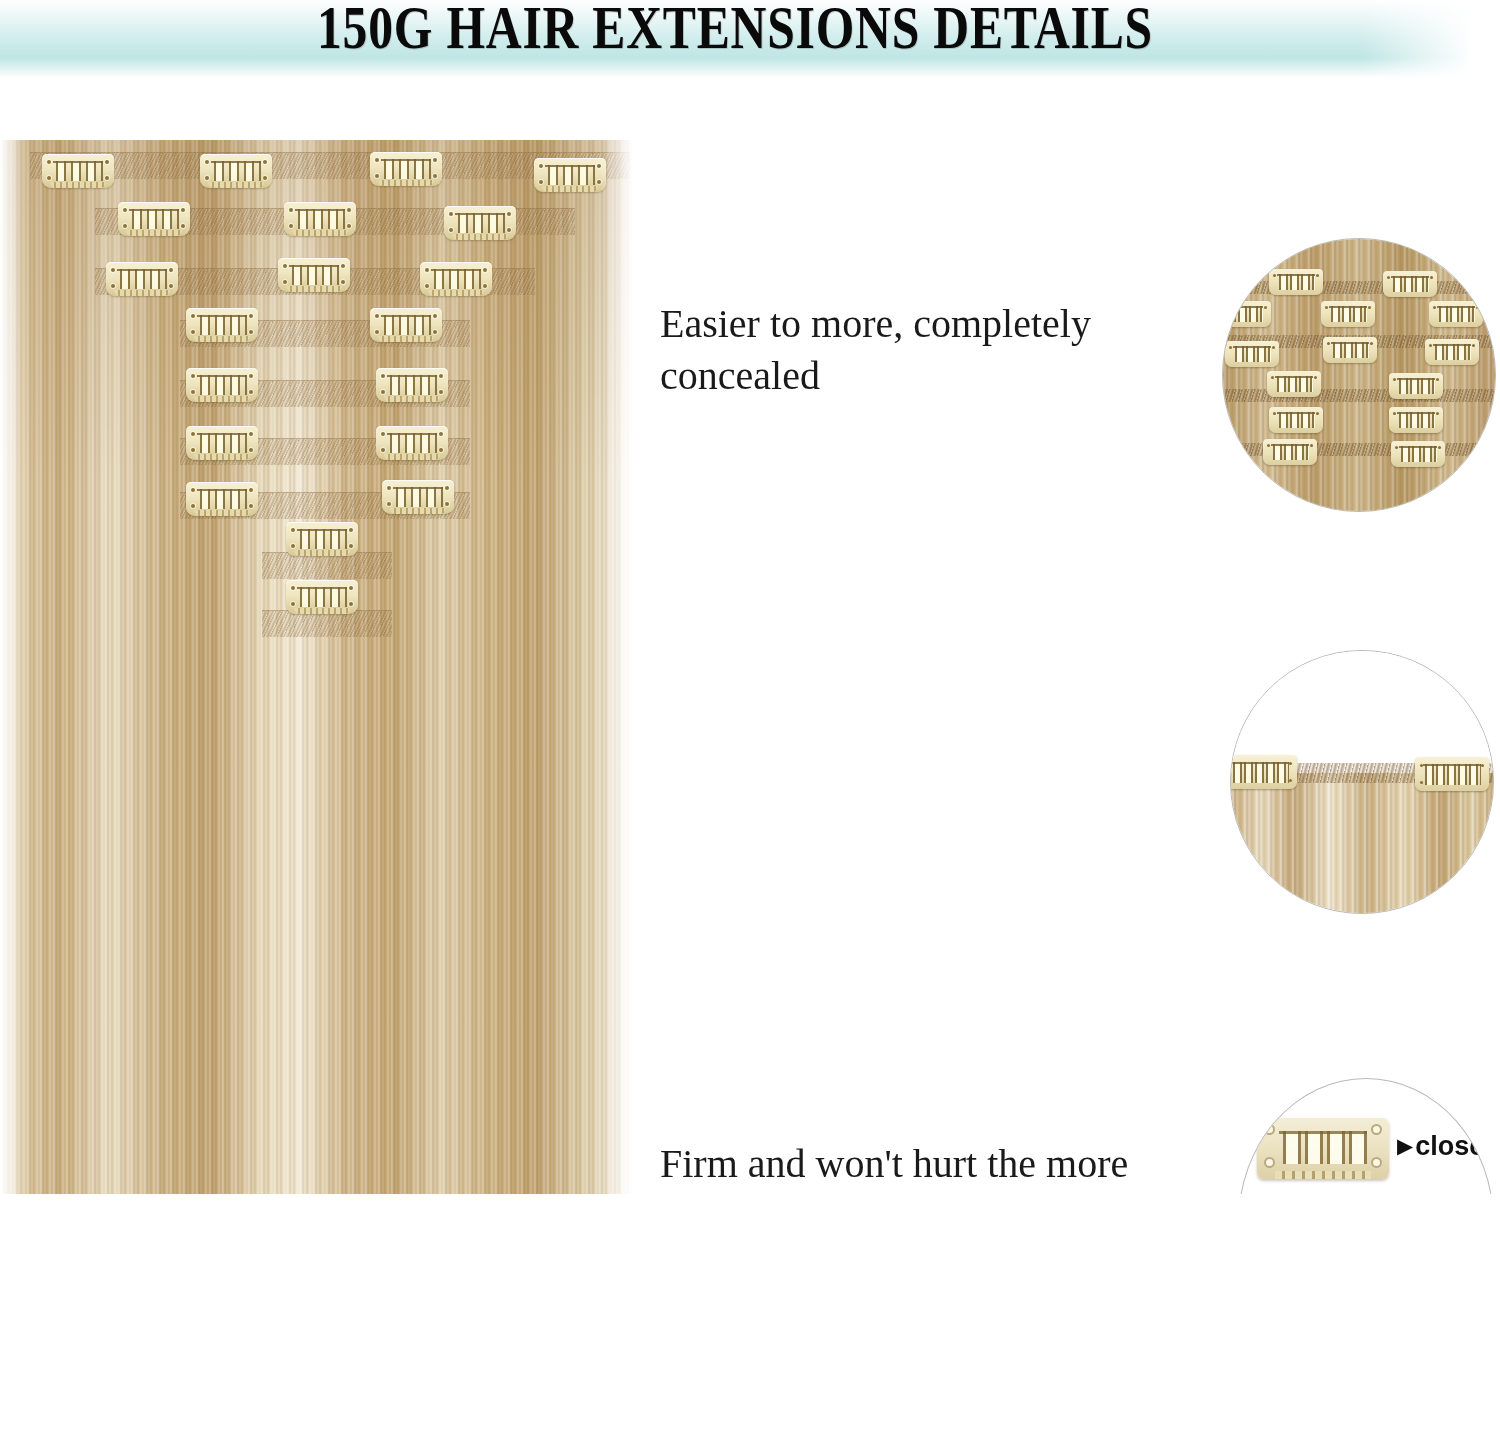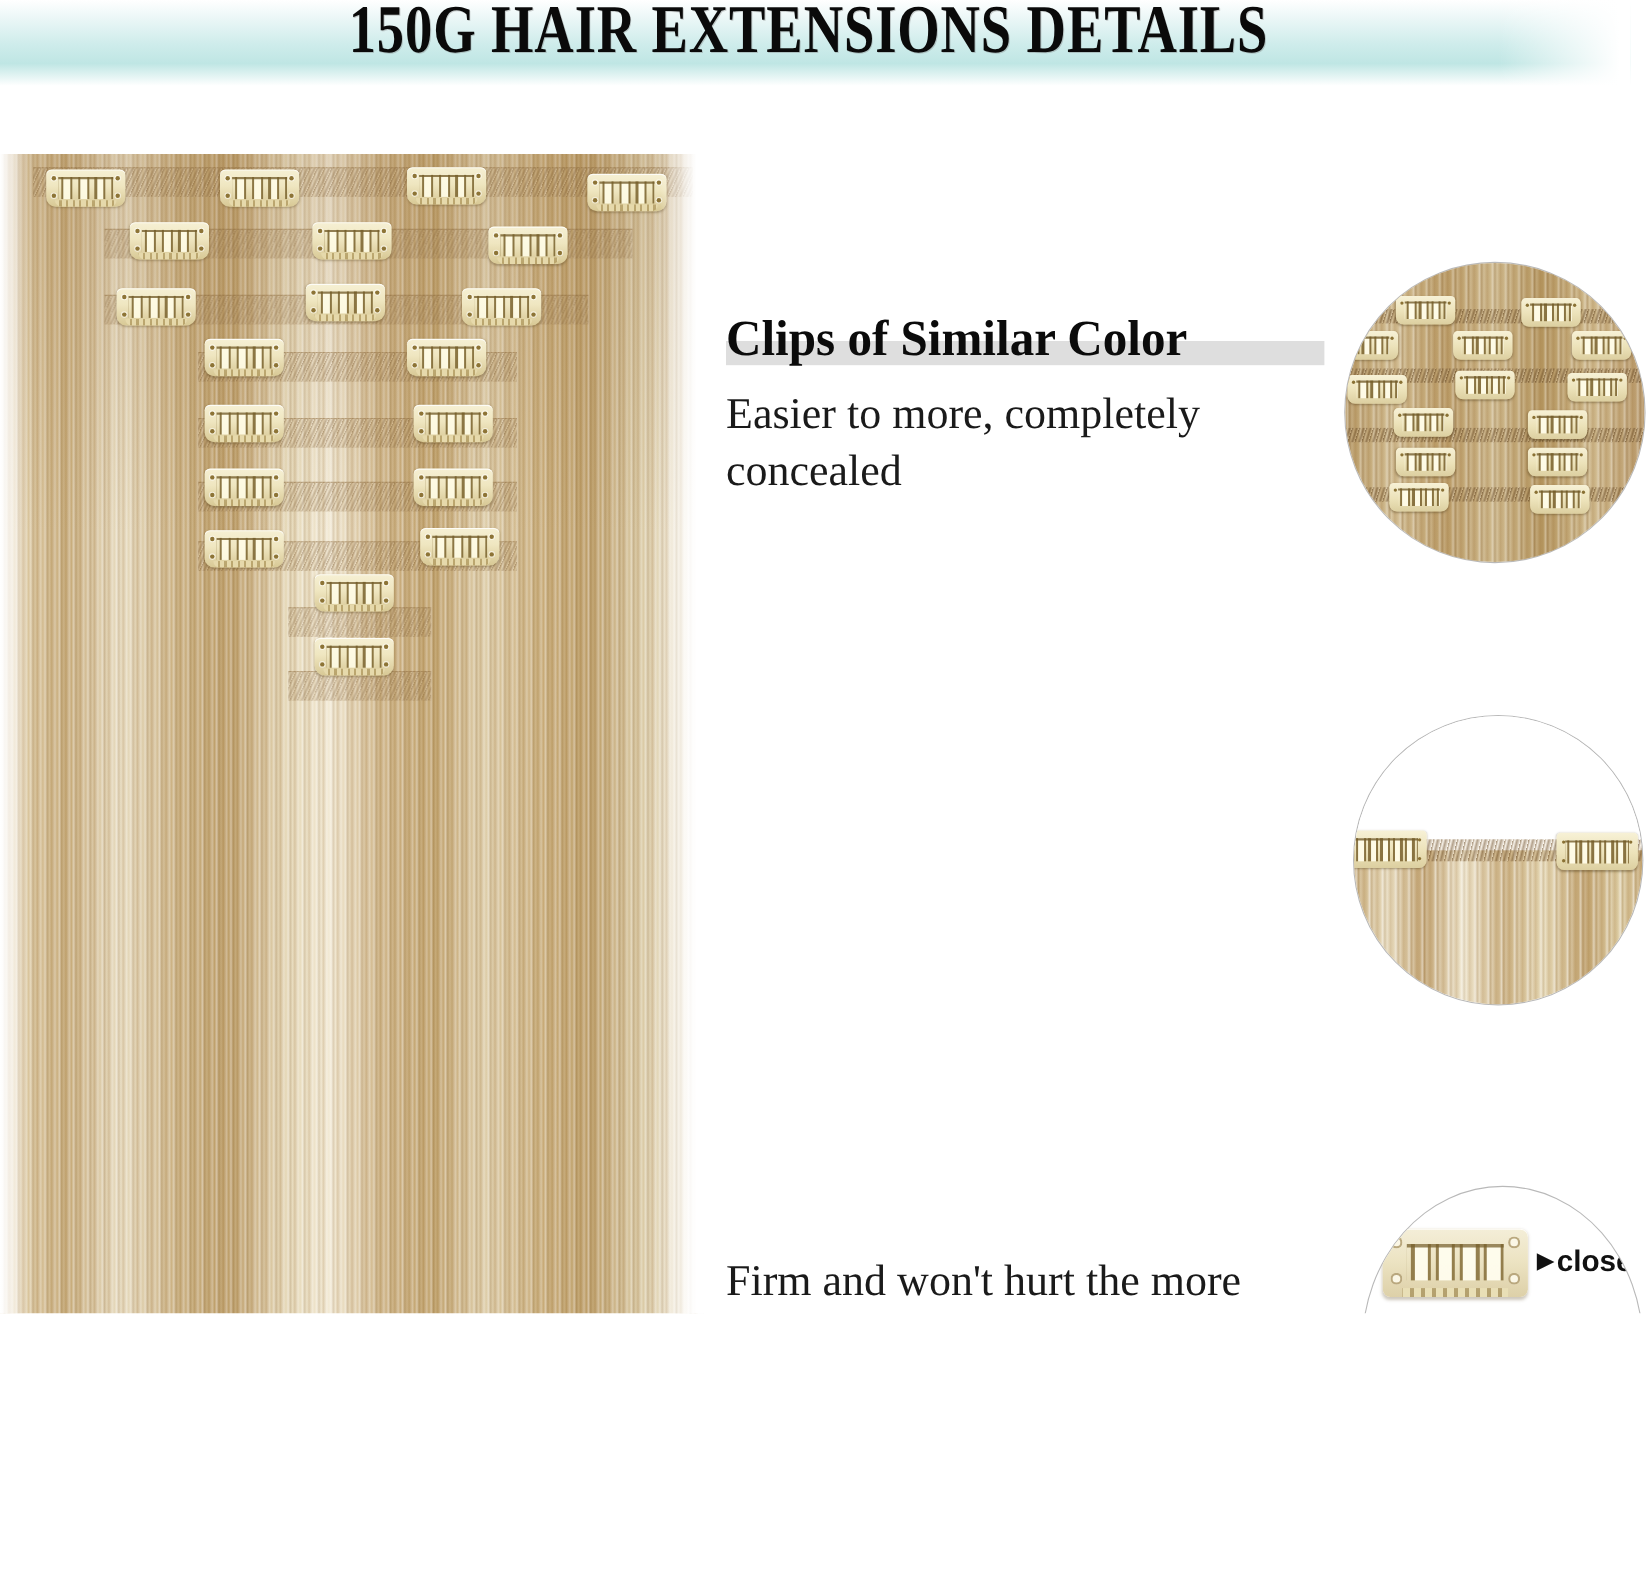--- a/index.html
+++ b/index.html
@@ -545,24 +545,20 @@
       <span class="teeth"></span>
         <span class="comb"></span>
     </div>
 
     <div class="hair-edge-left"></div>
     <div class="hair-edge-right"></div>
     <div class="hair-bottom-fade"></div>
   </div>
 
   <div class="feature" style="top:282px;">
-    <div class="feature-heading-wrap">
-      <span class="heading-bar fixed bar-w1"></span>
-      <h2 class="feature-heading">Clips of Similar Color</h2>
-    </div>
     <p class="feature-body">Easier to more, completely concealed</p>
   </div>
 
   <div class="detail-circle" style="left:1222px; top:238px; width:272px; height:272px;">
     <div class="c1-hair"></div>
 
     <div class="c1-weft" style="top:42px;"></div>
     <div class="c1-weft" style="top:96px;"></div>
     <div class="c1-weft" style="top:150px;"></div>
     <div class="c1-weft" style="top:204px;"></div>

